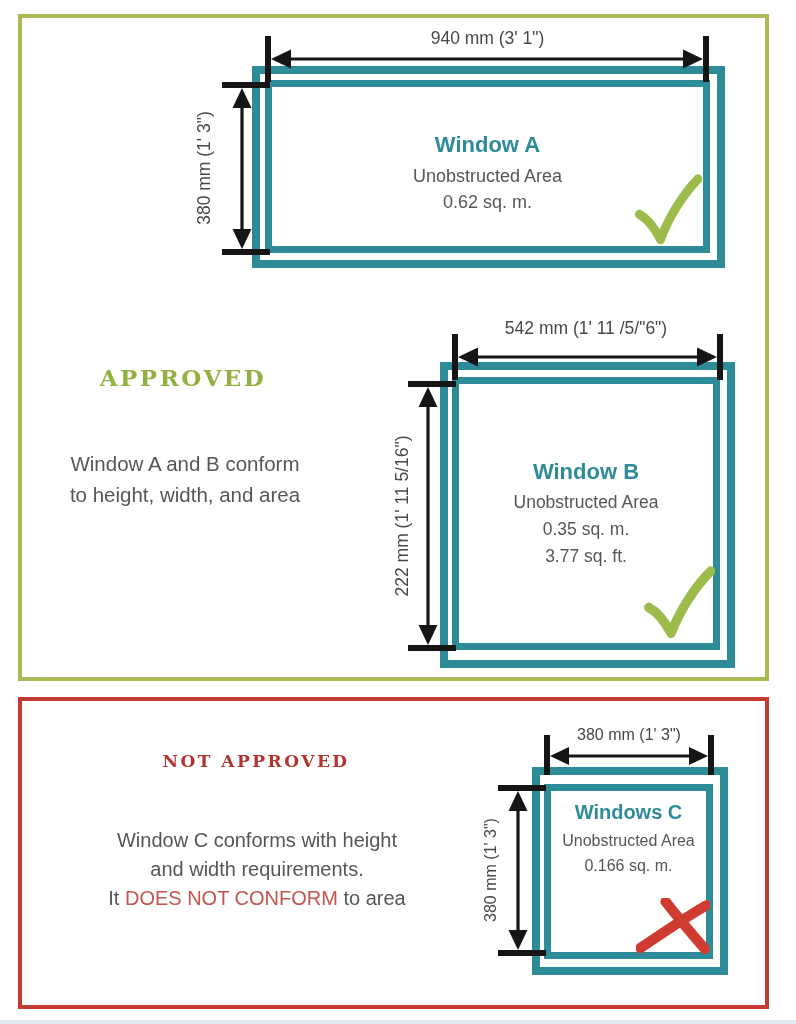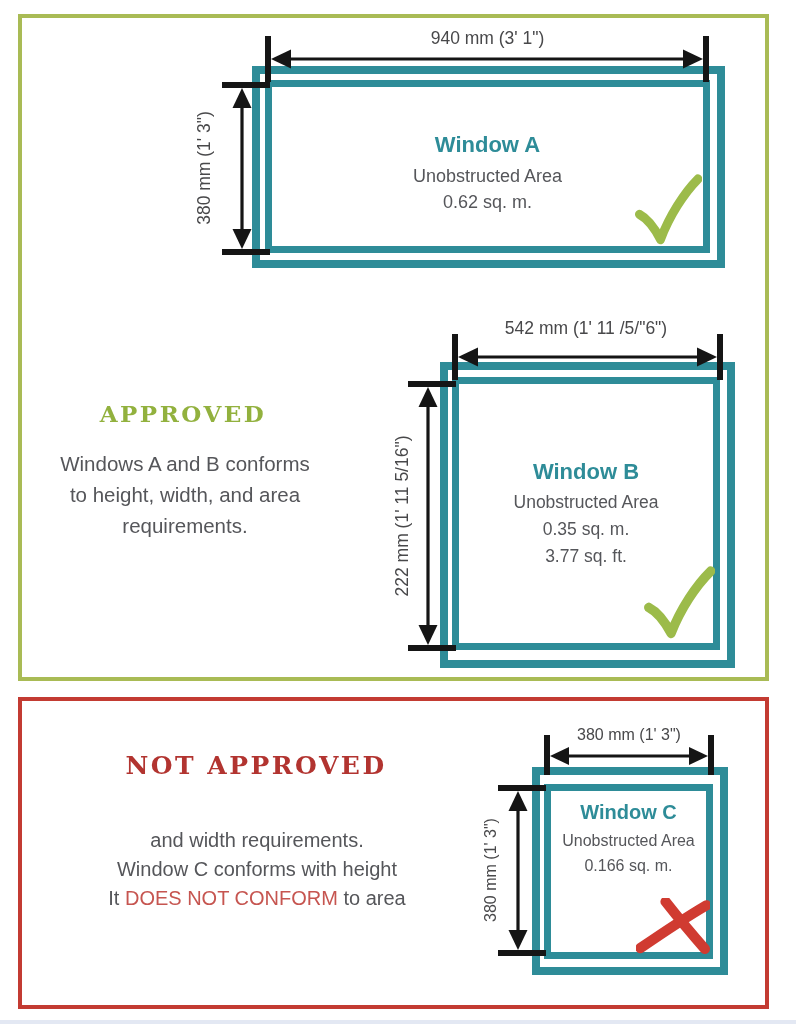--- a/index.html
+++ b/index.html
@@ -60,22 +60,22 @@
   .statussvg{position:absolute;}
   .a-check{left:634px;top:174px;}
   .b-check{left:643px;top:566px;}
   .c-cross{left:636px;top:898px;}
   .check-path{fill:none;stroke:var(--check-green);stroke-width:13;stroke-linecap:round;stroke-linejoin:round;}
   .cross-path{fill:none;stroke:var(--cross-red);stroke-width:14;stroke-linecap:round;}
 
   
   .heading{position:absolute;text-align:center;font-family:"DejaVu Serif",serif;font-weight:bold;
            letter-spacing:2.5px;}
-  .approved-heading{left:33px;top:400px;width:300px;font-size:23px;color:var(--approved-green);}
-  .not-approved-heading{left:76px;top:751px;width:360px;font-size:25px;color:var(--not-approved-red);}
+  .approved-heading{left:33px;top:364px;width:300px;font-size:23px;color:var(--approved-green);}
+  .not-approved-heading{left:76px;top:751px;width:360px;font-size:17px;color:var(--not-approved-red);}
   .bodytext{position:absolute;text-align:center;color:var(--text-gray);}
   .approved-body{left:26px;top:448px;width:318px;font-size:20.5px;line-height:31px;}
   .not-approved-body{left:40px;top:826px;width:434px;font-size:20px;line-height:29px;}
   .em-red{color:var(--emphasis-red);margin-top:20px;}
 </style>
 </head>
 <body>
 
 <div class="page">
 
@@ -160,38 +160,37 @@
   <div class="vlabel c-vlabel">380 mm (1' 3")</div>
   <svg class="dimsvg c-vdim-svg" width="48" height="171" viewBox="0 0 48 171">
     <line class="dim-tick" x1="0" y1="3" x2="48" y2="3"></line>
     <line class="dim-tick" x1="0" y1="168" x2="48" y2="168"></line>
     <line class="dim-line" x1="20" y1="22" x2="20" y2="149"></line>
     <polygon class="dim-head" points="20,6 10.5,26 29.5,26"></polygon>
     <polygon class="dim-head" points="20,165 10.5,145 29.5,145"></polygon>
   </svg>
 
   <div class="wtext c-text">
-    <div class="wname">Window C</div>
+    <div class="wname">Windows C</div>
     <div>Unobstructed Area</div>
     <div>0.166 sq. m.</div>
   </div>
 
   <svg class="statussvg c-cross" width="74" height="56" viewBox="0 0 100 76" preserveAspectRatio="none">
     <path class="cross-path" d="M6,68 C35,48 68,26 95,10"></path>
     <path class="cross-path" d="M40,5 C58,28 78,52 93,69"></path>
   </svg>
 
   <div class="heading approved-heading">APPROVED</div>
   <div class="bodytext approved-body">
-    <div>Windows A and B conforms</div>
+    <div>Window A and B conform</div>
     <div>to height, width, and area</div>
-    <div>requirements.</div>
   </div>
 
   <div class="heading not-approved-heading">NOT APPROVED</div>
   <div class="bodytext not-approved-body">
+    <div>Window C conforms with height</div>
     <div>and width requirements.</div>
-    <div>Window C conforms with height</div>
     <div><span>It </span><span class="em-red">DOES NOT CONFORM</span><span> to area</span></div>
   </div>
 
   <div class="bottom-strip"></div>
 </div>
 
 </body></html>

